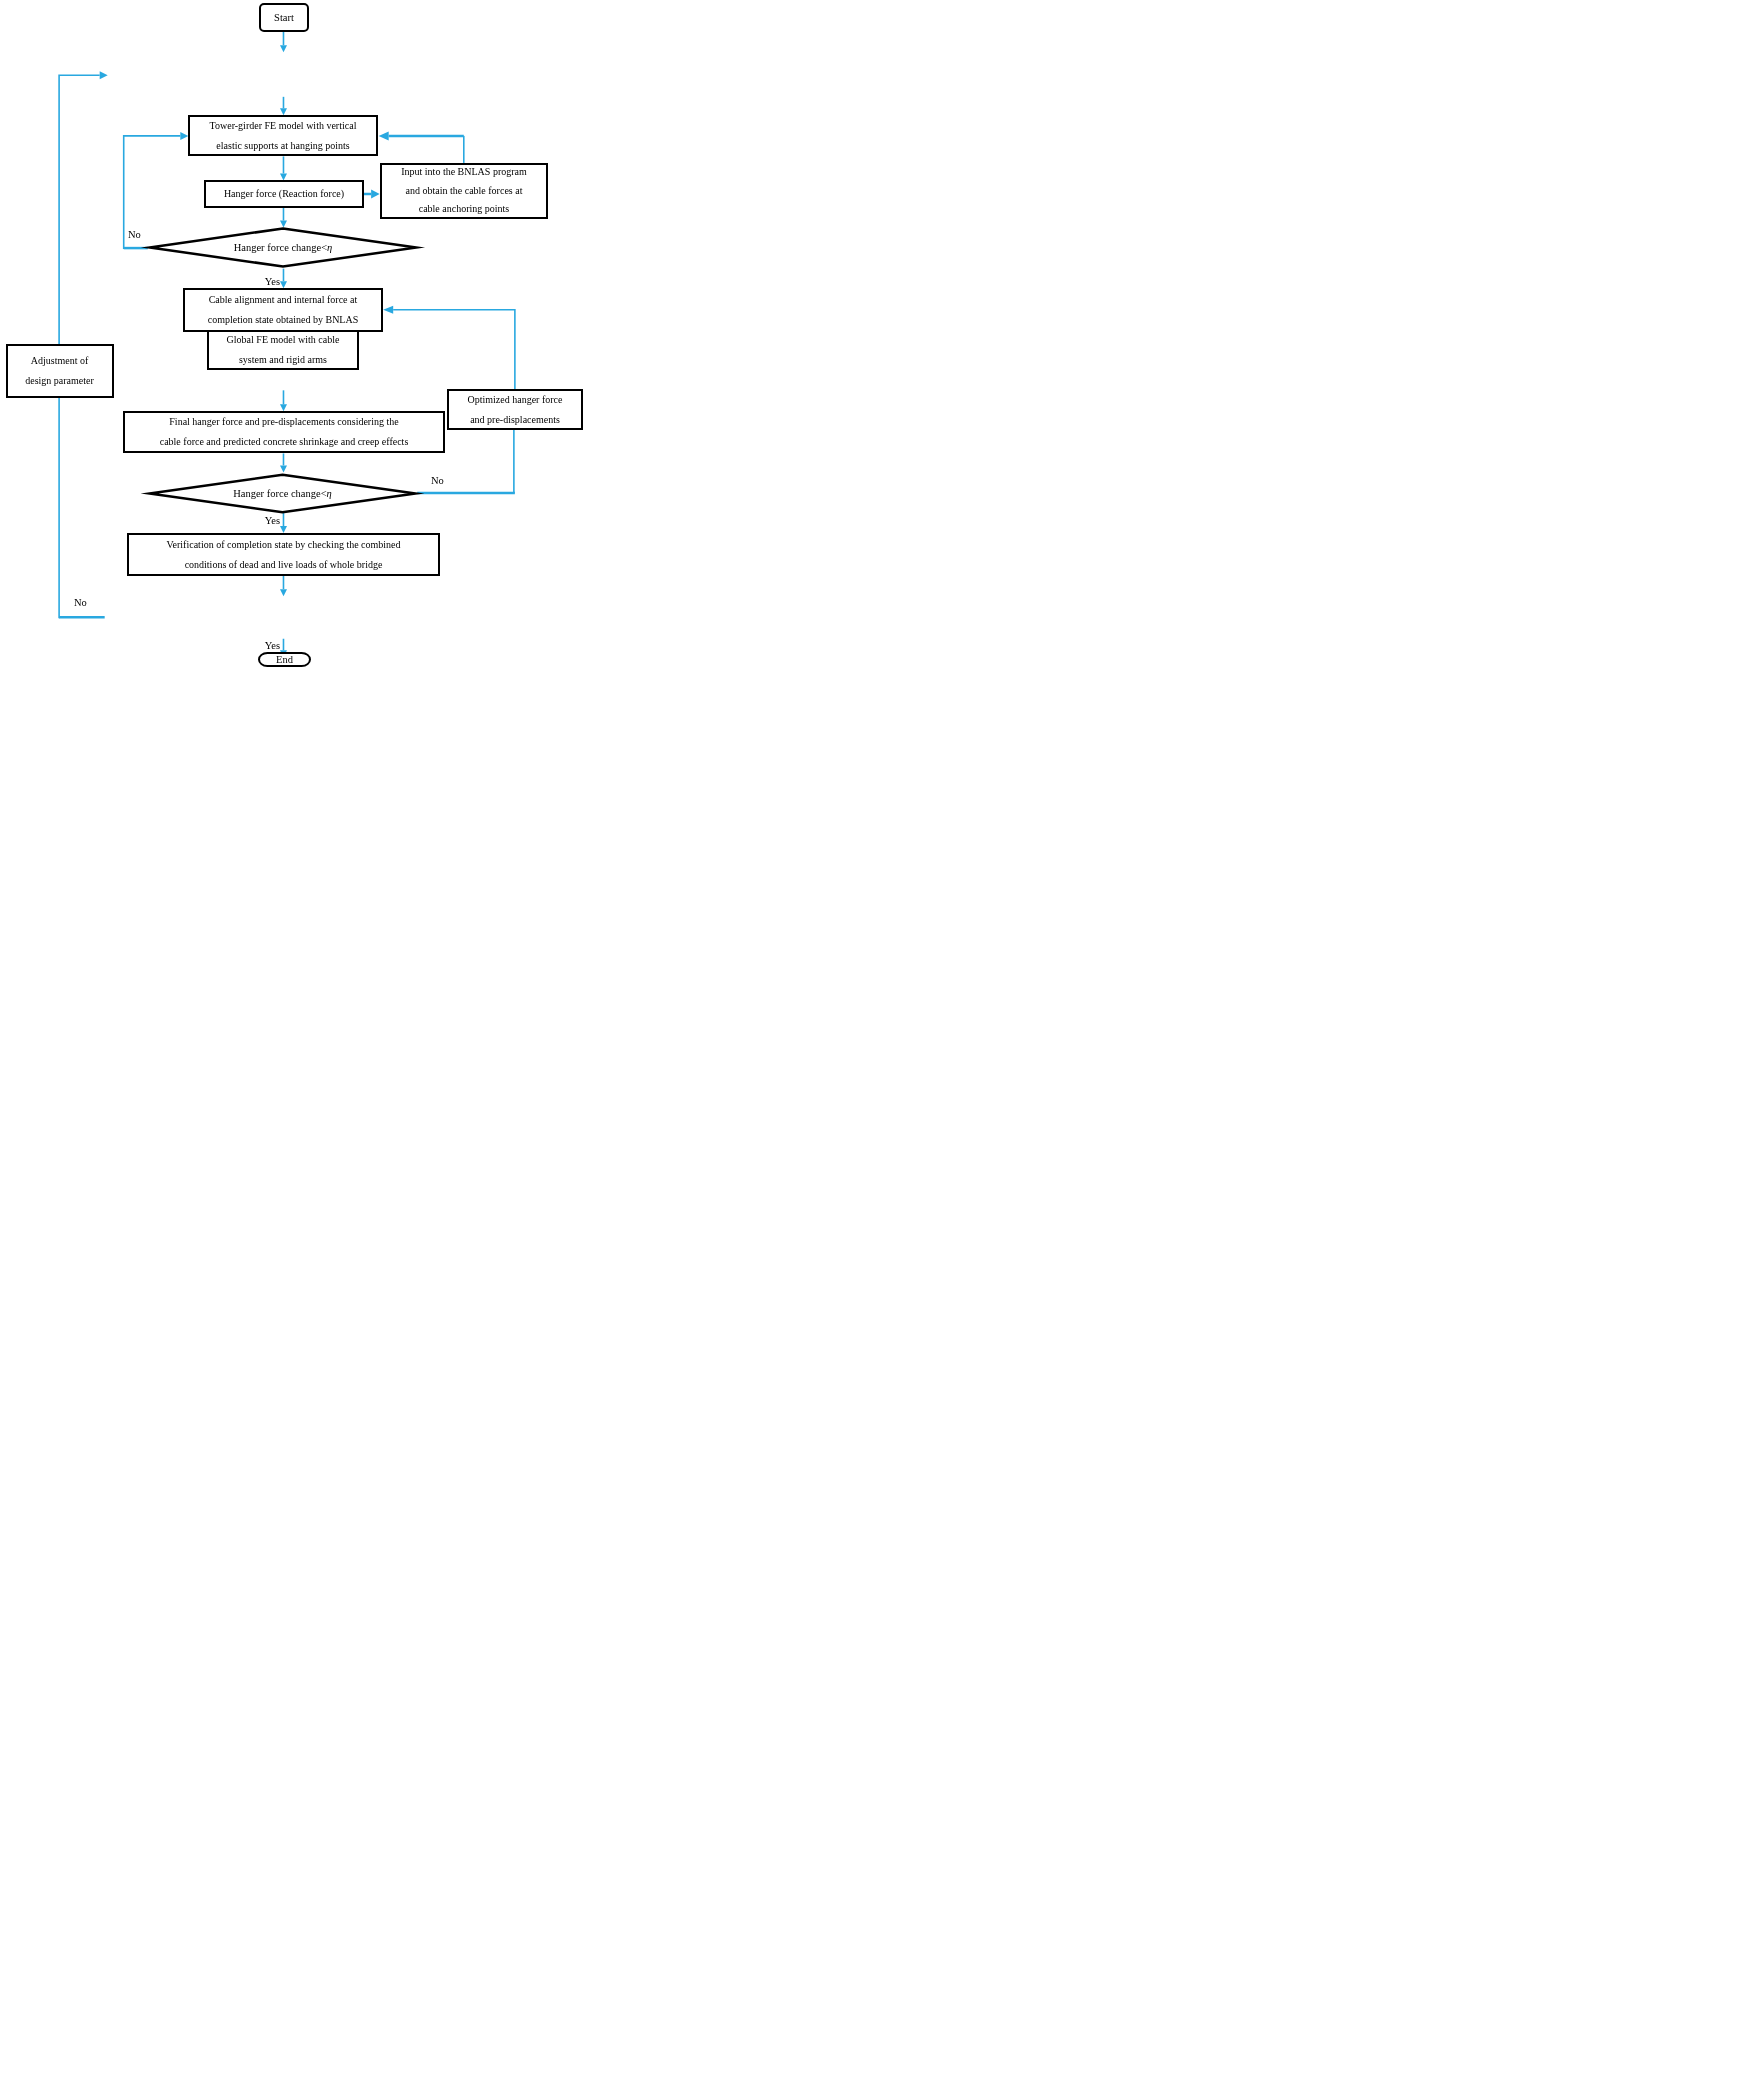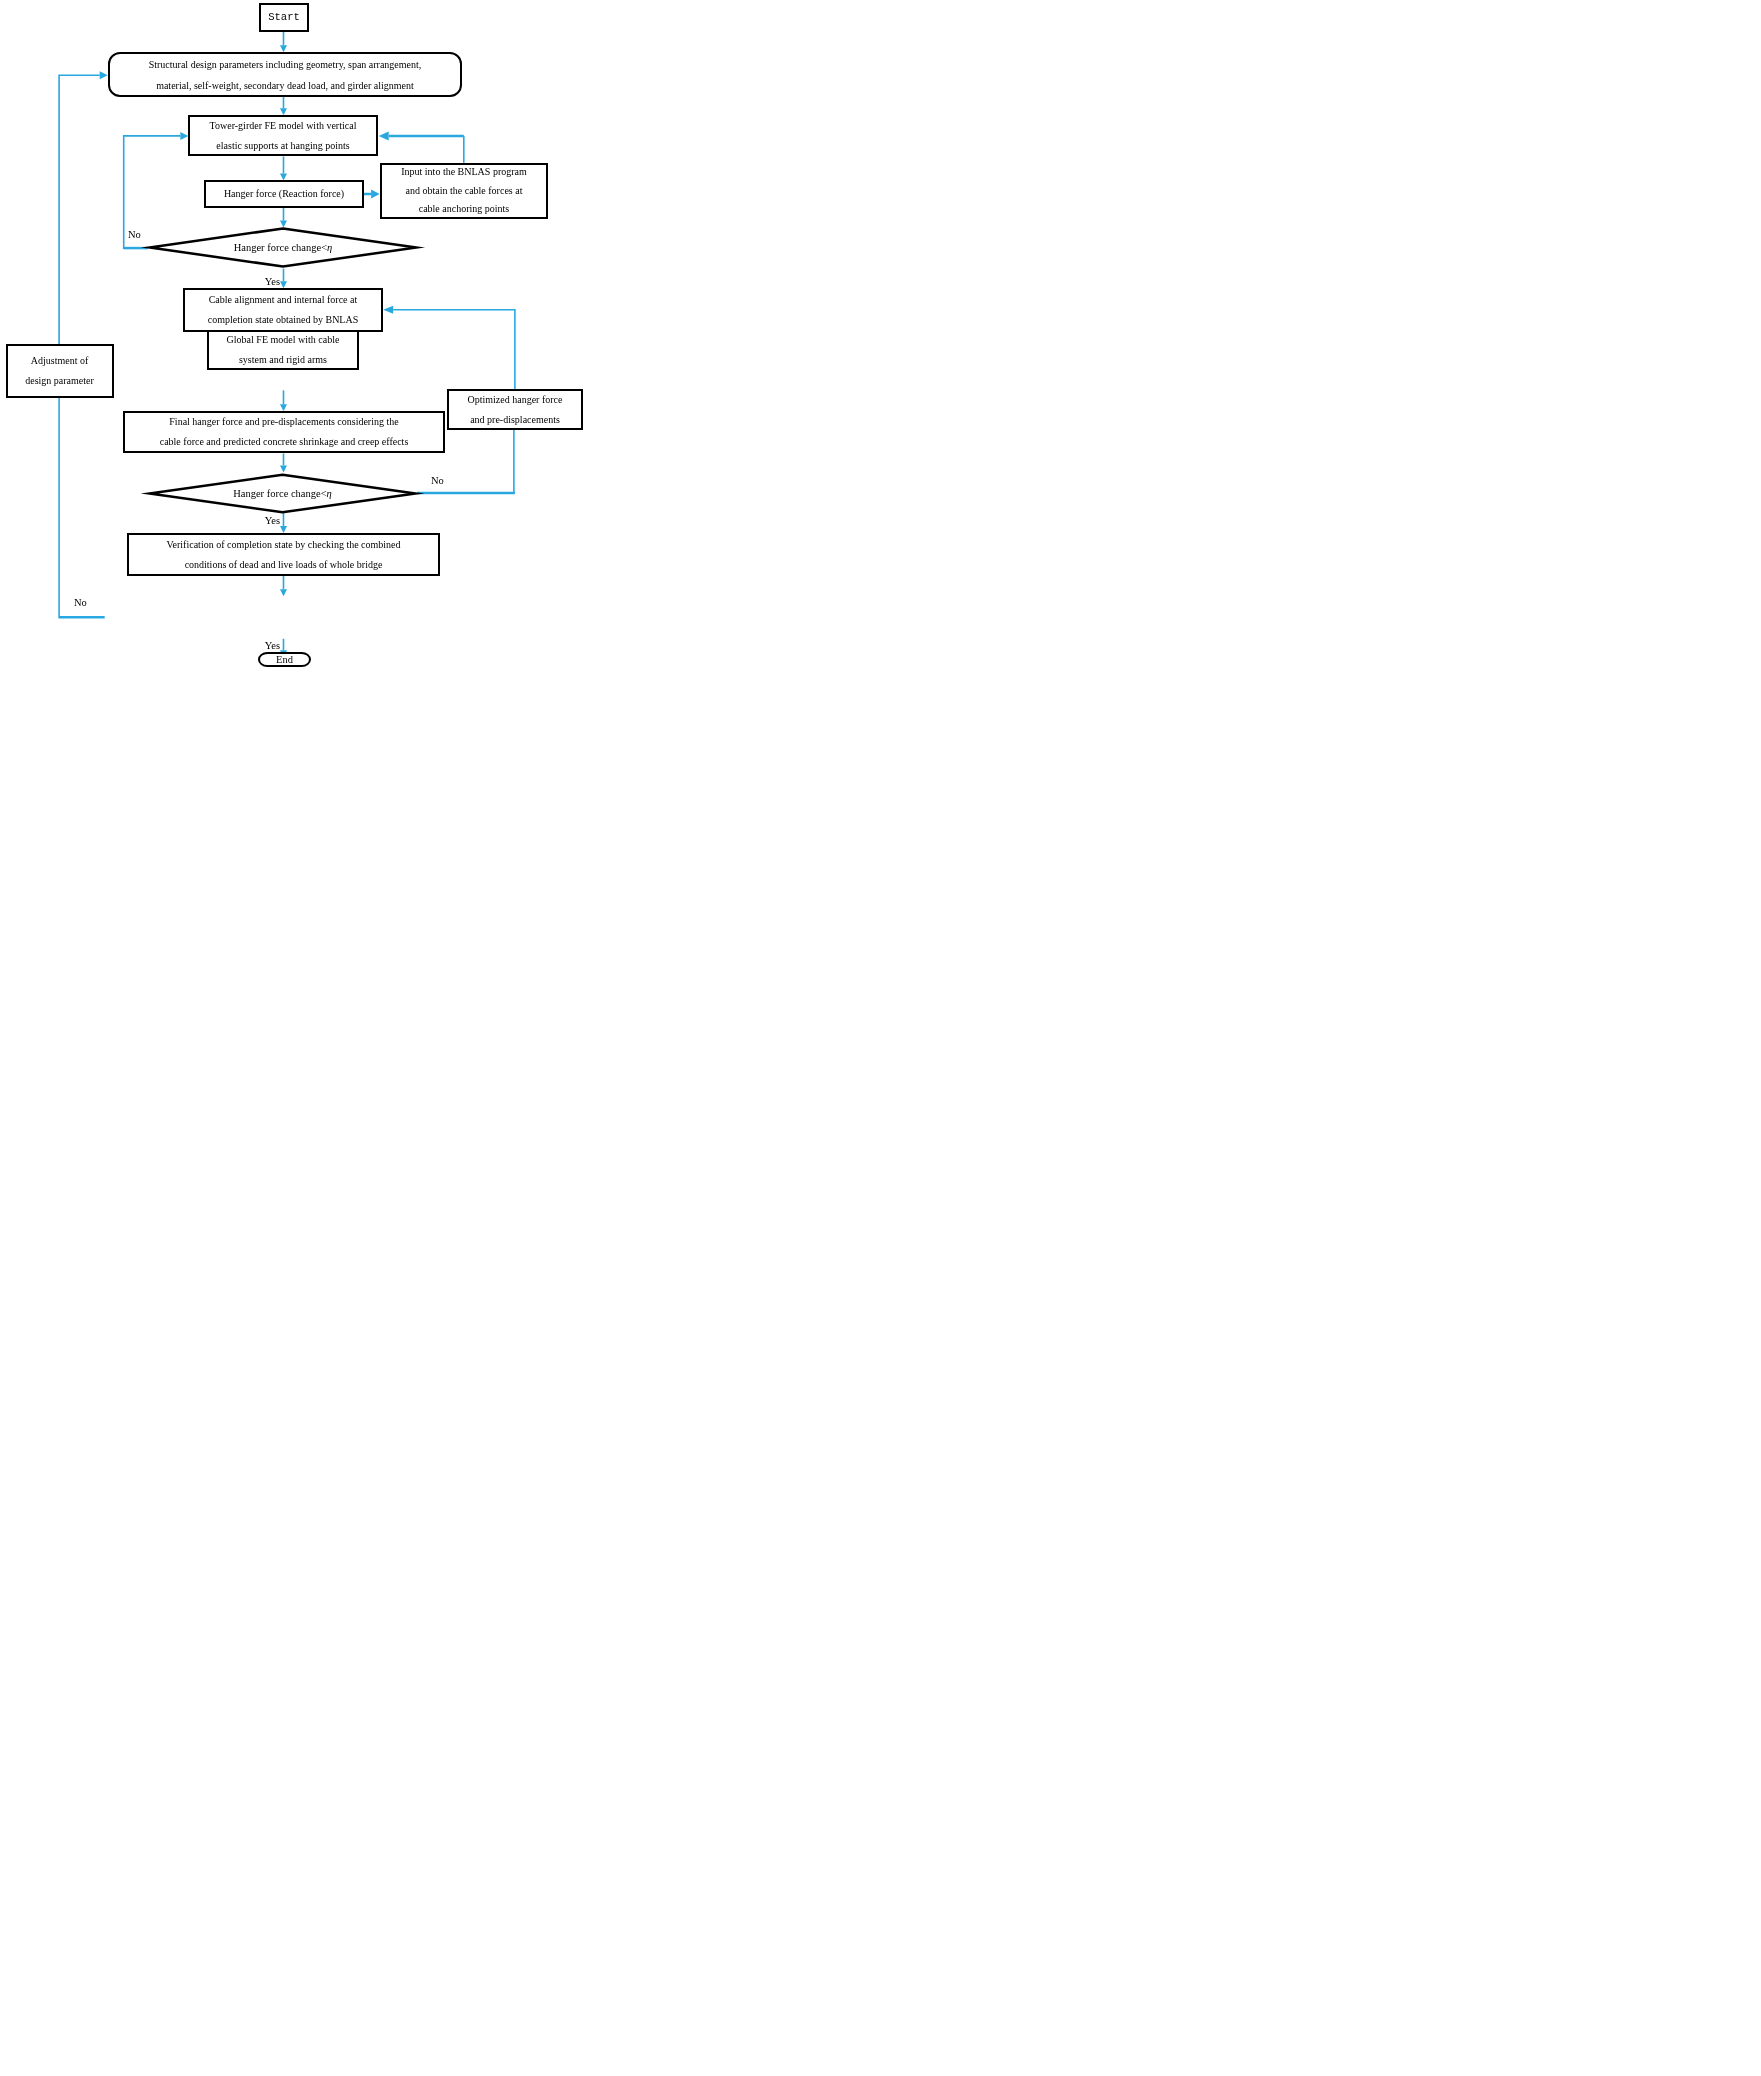--- a/index.html
+++ b/index.html
@@ -16,21 +16,21 @@
   .connectors polygon{fill:var(--arrow,#29A8E0);stroke:none;}
   .node{
     position:absolute;z-index:2;
     display:flex;align-items:center;justify-content:center;
     background:#ffffff;border:2px solid #000;
     text-align:center;font-size:10px;line-height:2.0;
     box-sizing:border-box;
     white-space:pre-line;
   }
   .terminal{border-width:2.5px;border-radius:8px;font-size:10.5px;}
-  .n-start{border-radius:0;font-family:Liberation Mono, monospace;}
+  .n-start{border-radius:5px;}
   .n-end{border-radius:15px/12px;}
   .n-structural{border-width:2.5px;border-radius:12px;line-height:2.1;}
   .n-bnlas{line-height:1.85;}
   .diamond{position:absolute;z-index:2;}
   .diamond svg{position:absolute;left:0;top:0;overflow:visible;}
   .diamond .dlabel{
     position:absolute;left:0;top:0;width:100%;height:100%;
     display:flex;align-items:center;justify-content:center;
     font-size:10.5px;text-align:center;
   }
@@ -115,24 +115,20 @@
     <g>
       <path d="M566,1275 V1298"></path>
         <polygon points="559,1298 573,1298 566,1312"></polygon>
     </g>
   </svg>
 
   <div class="node terminal n-start" style="left:259px;top:3px;width:50px;height:28.6px;">
     <span>Start</span>
   </div>
 
-  <div class="node n-structural" style="left:108px;top:52px;width:354px;height:45px;">
-    <span>Structural design parameters including geometry, span arrangement,
-material, self-weight, secondary dead load, and girder alignment</span>
-  </div>
 
   <div class="node" style="left:188px;top:115px;width:190px;height:41px;">
     <span>Tower-girder FE model with vertical
 elastic supports at hanging points</span>
   </div>
 
   <div class="node" style="left:204px;top:180px;width:160px;height:27.6px;">
     <span>Hanger force (Reaction force)</span>
   </div>
 

